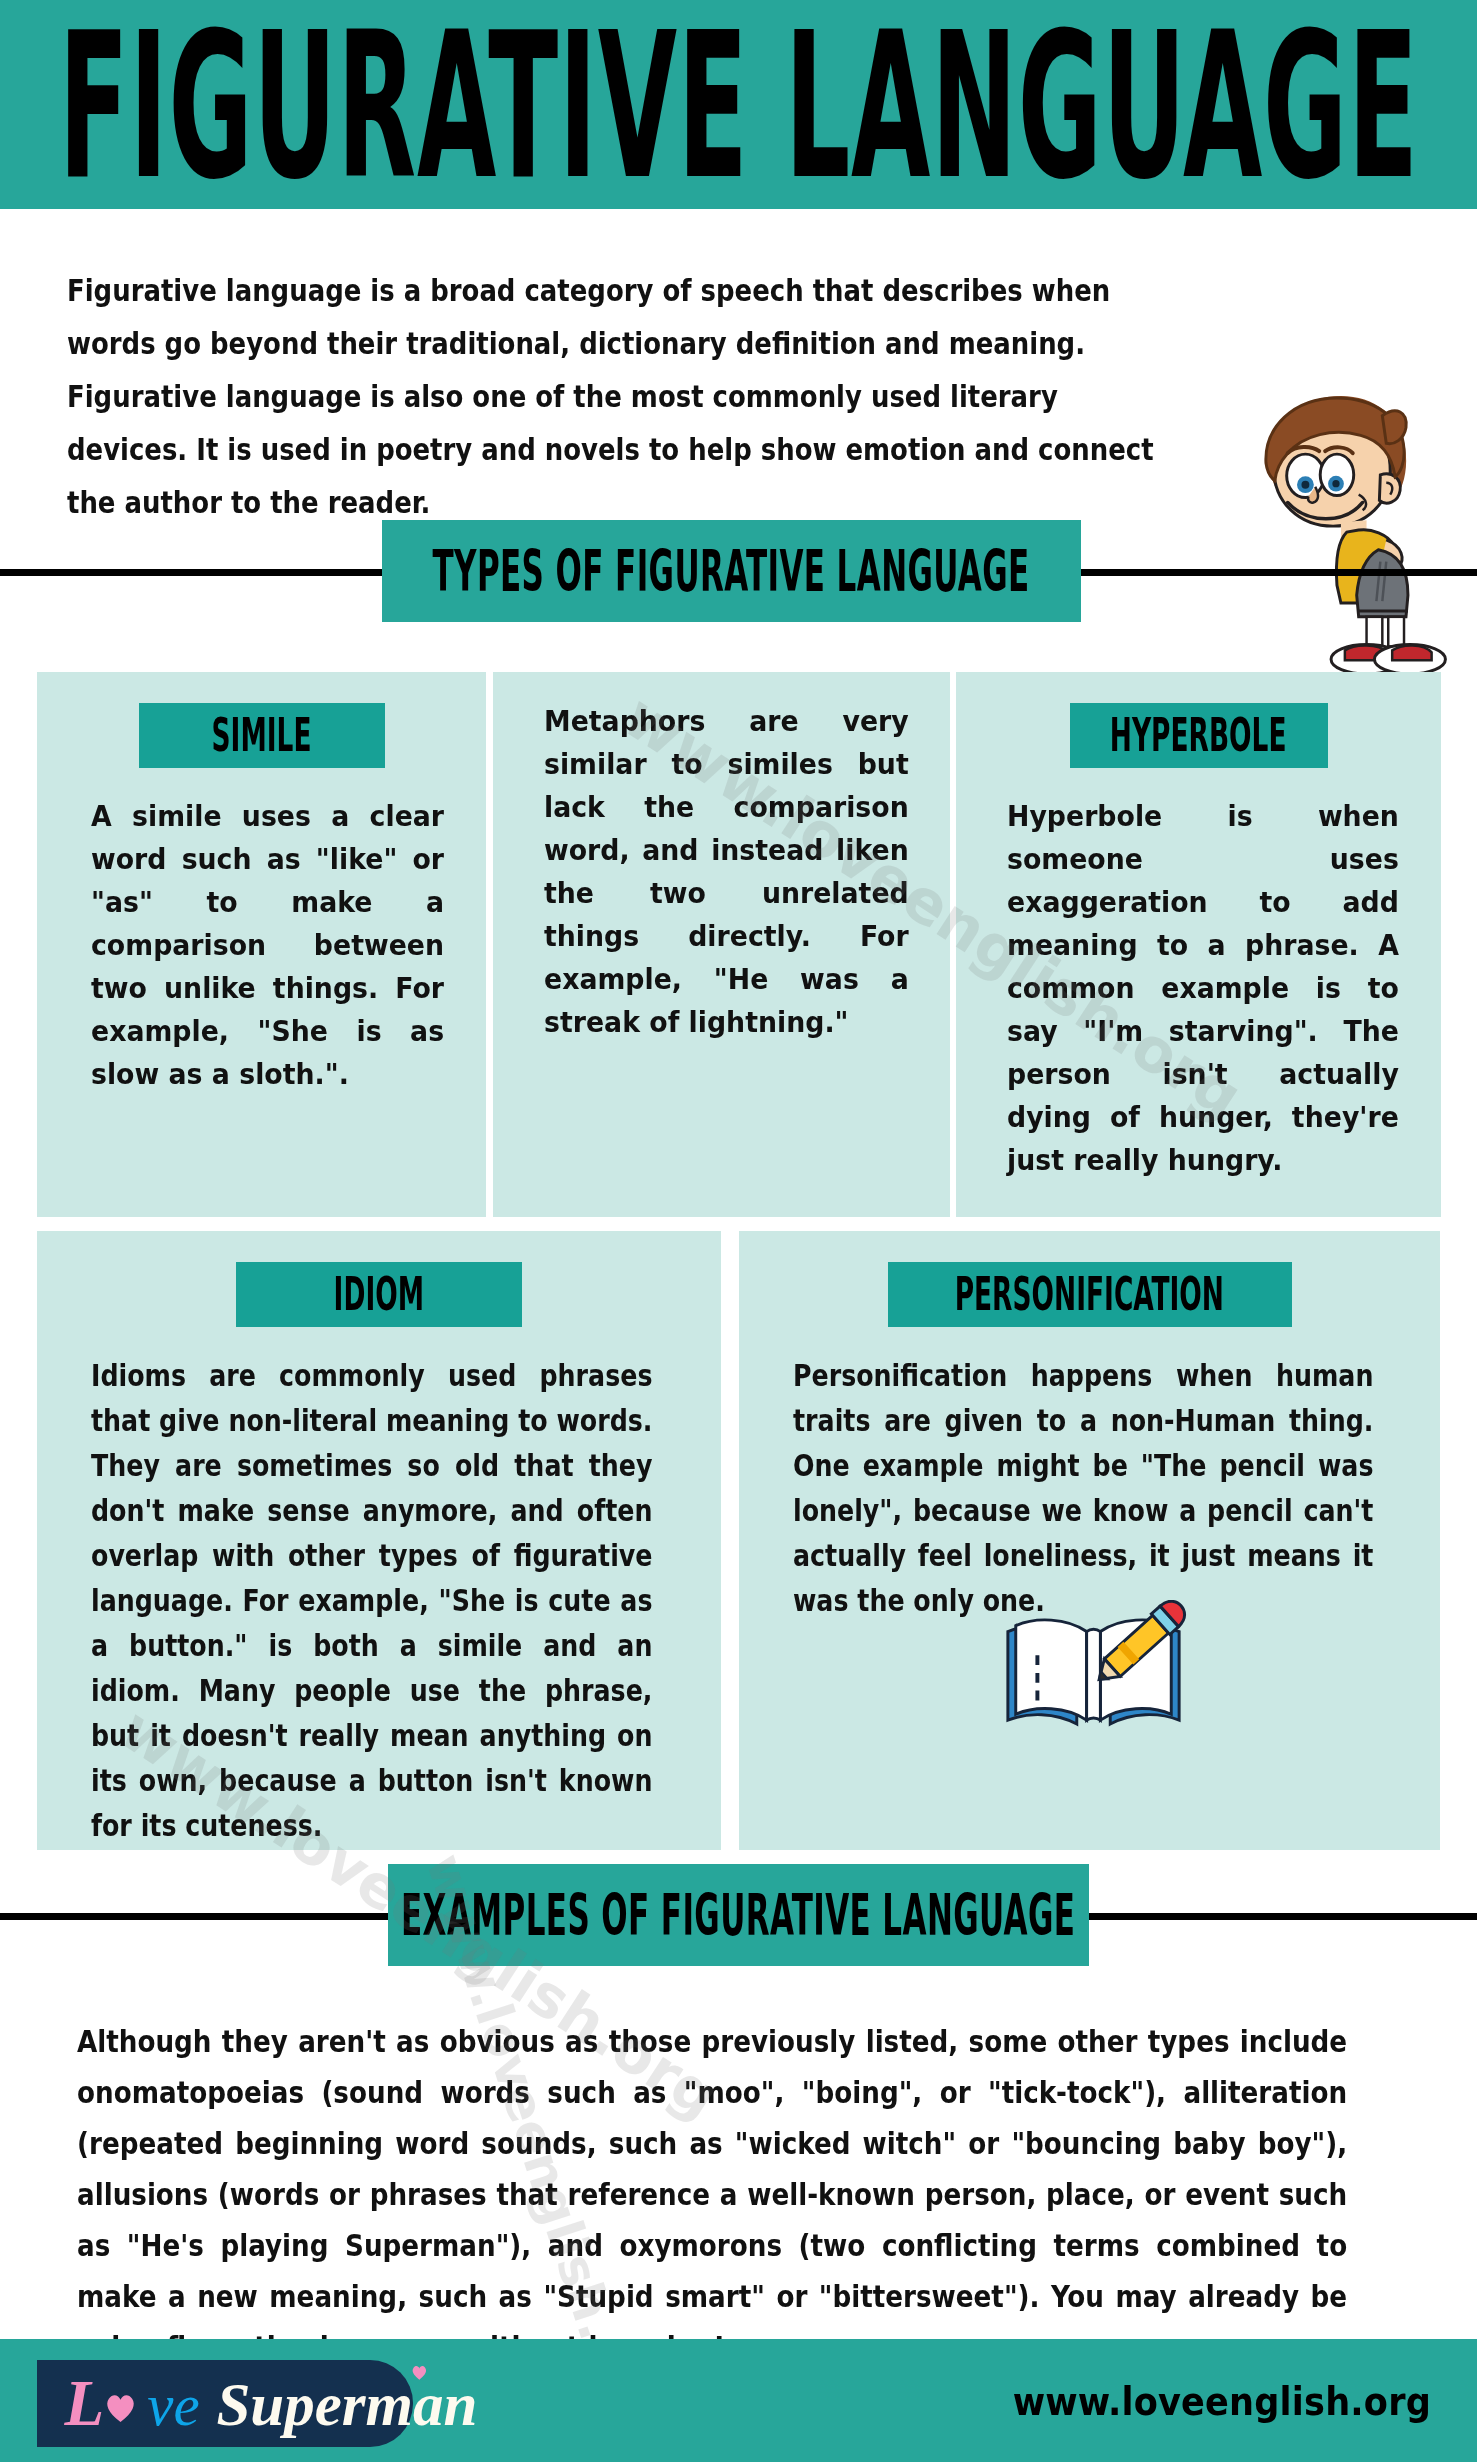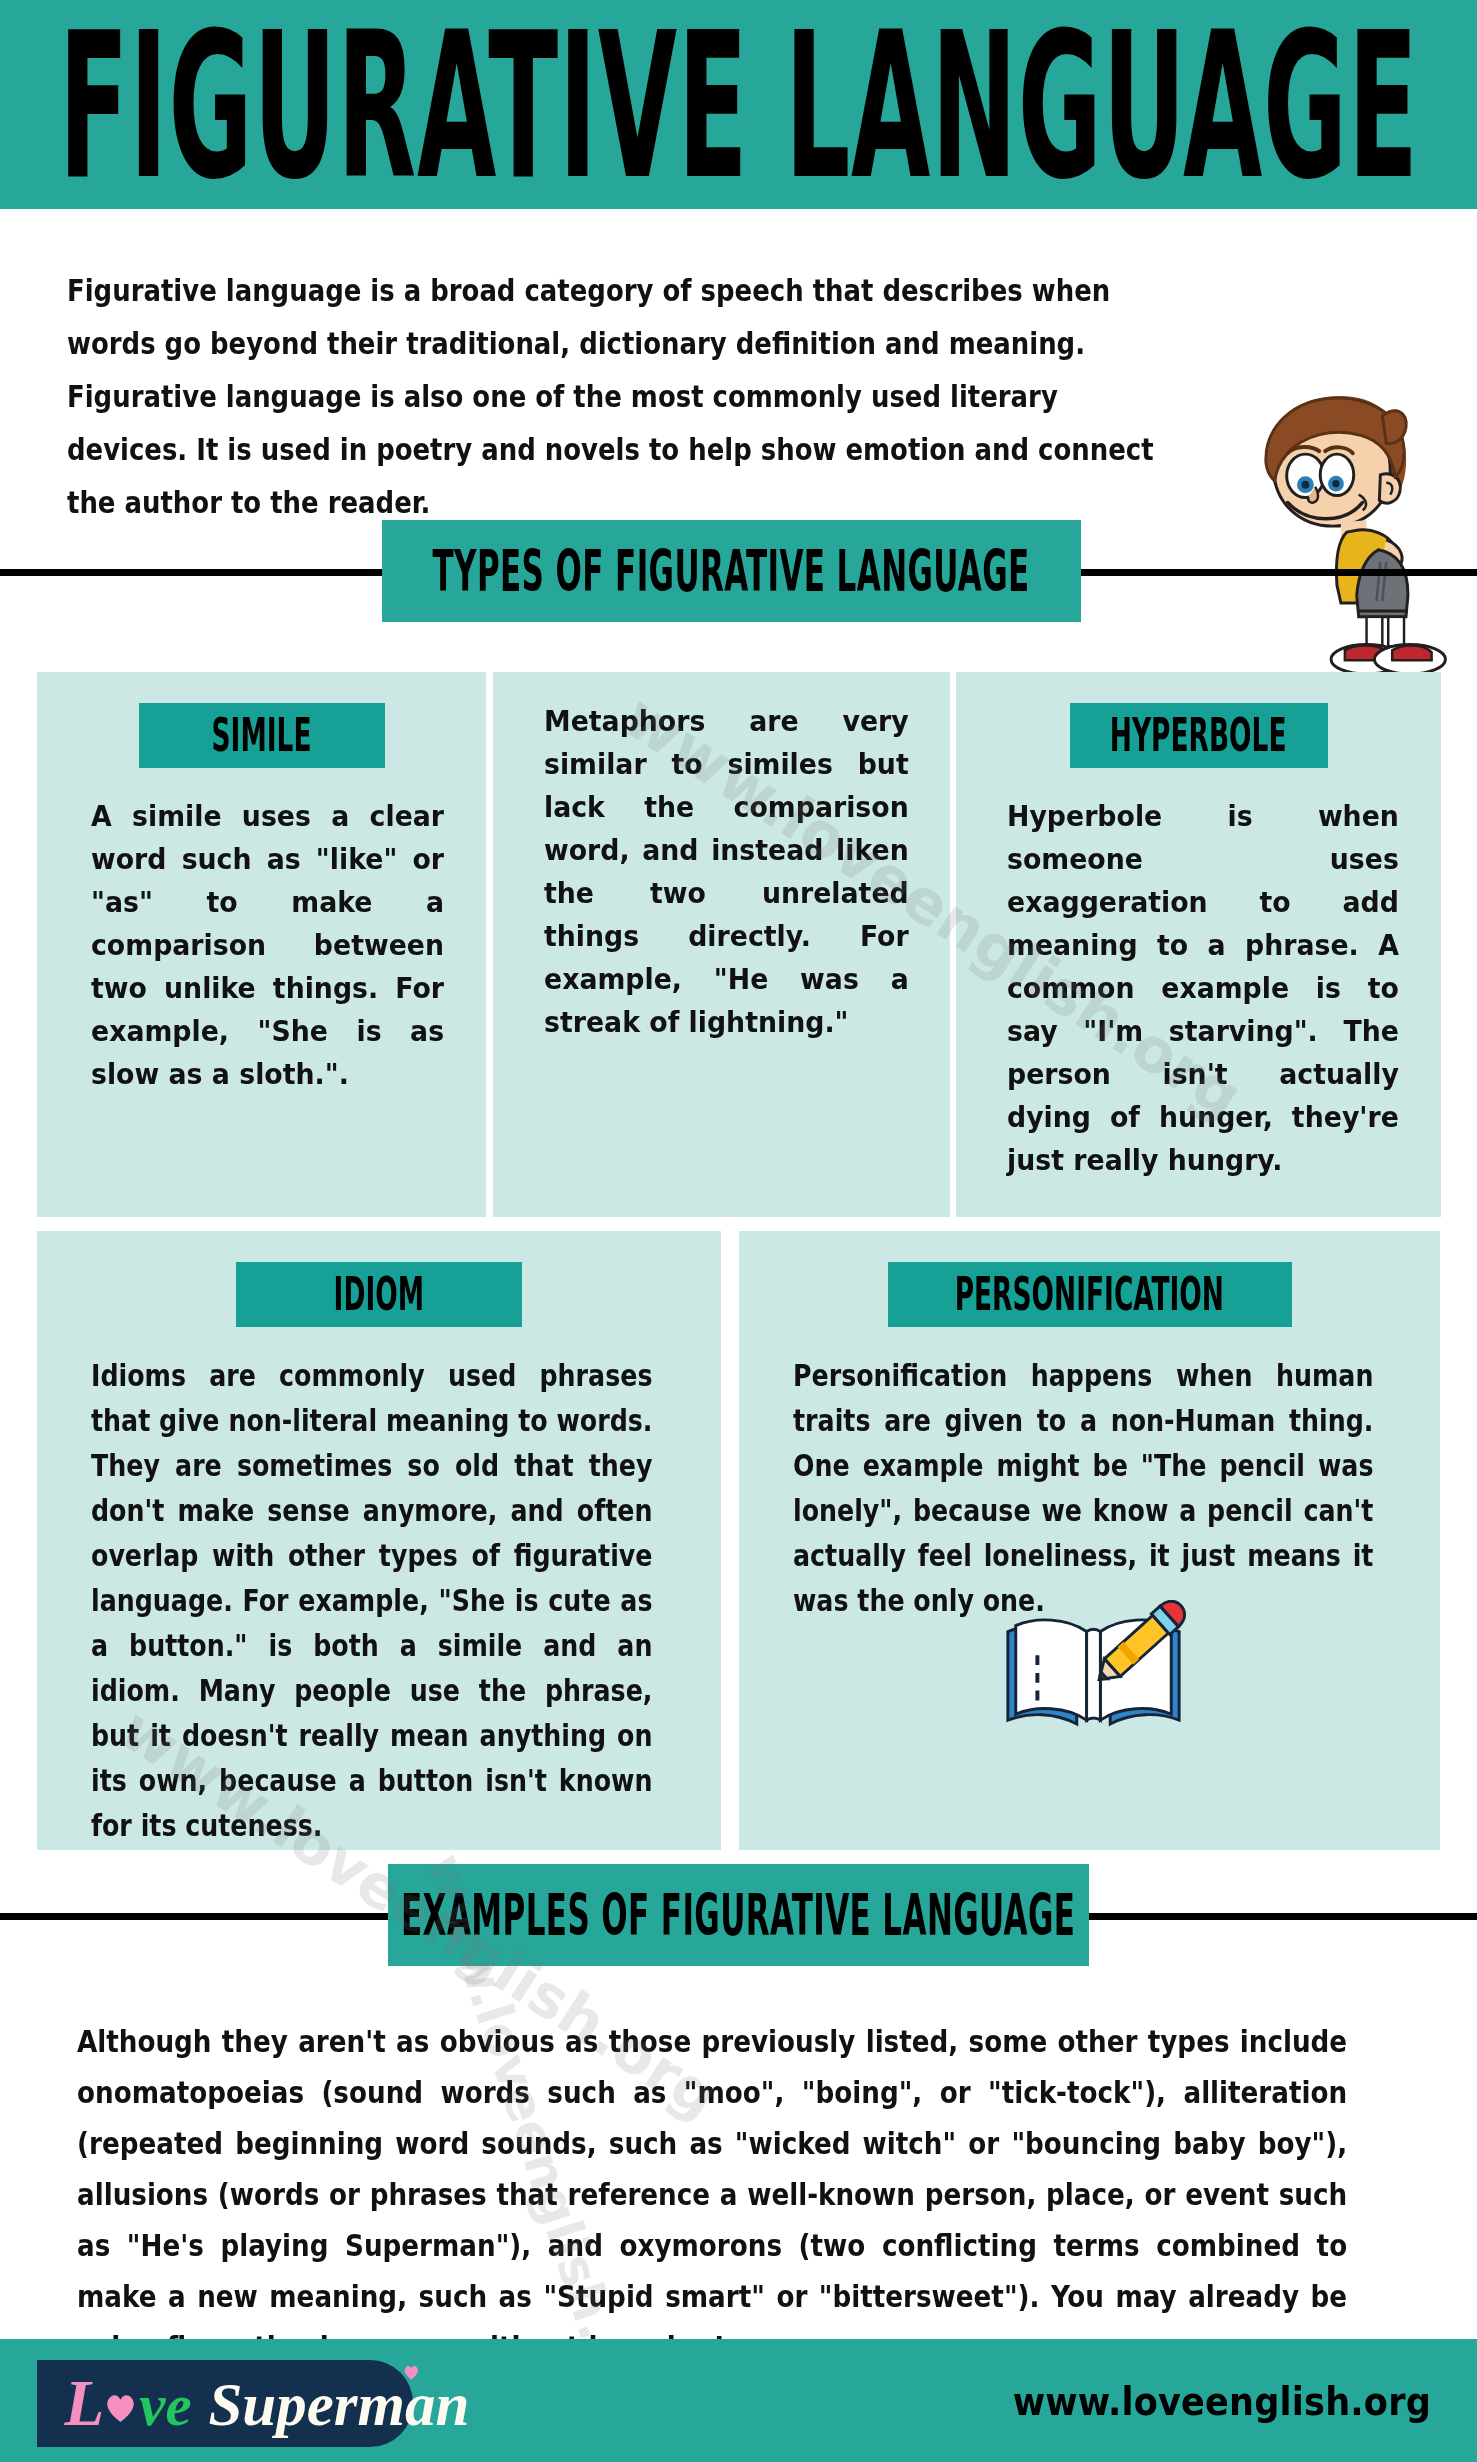--- a/index.html
+++ b/index.html
@@ -184,22 +184,22 @@
     font-style:italic; font-weight:700;
     font-size:65px; color:#f48fc0; line-height:1;
   }
   .logo-heart{
     width:33px; height:33px; position:relative; display:inline-block;
     margin:0 2px 3.9px 0; align-self:flex-end; margin-bottom:11.8px;
   }
   .logo-heart svg{ display:block; width:33px; height:33px; }
   .logo-ve{
     font-family:"Liberation Serif","DejaVu Serif", serif;
-    font-style:italic; font-weight:700;
-    font-size:59px; color:#22c55e; line-height:1;
+    font-style:italic; font-weight:400;
+    font-size:59px; color:#0ea5e9; line-height:1;margin-left:8px;
   }
   .logo-eng{
     font-family:"Liberation Serif","DejaVu Serif", serif;
     font-style:italic; font-weight:700;
     font-size:61px; color:#fdfaef; line-height:1;
     margin-left:16.7px; position:relative;
   }
   .logo-dot-heart{
     position:absolute; right:50px; top:-9.9px; width:16.7px; height:16.7px;
   }

